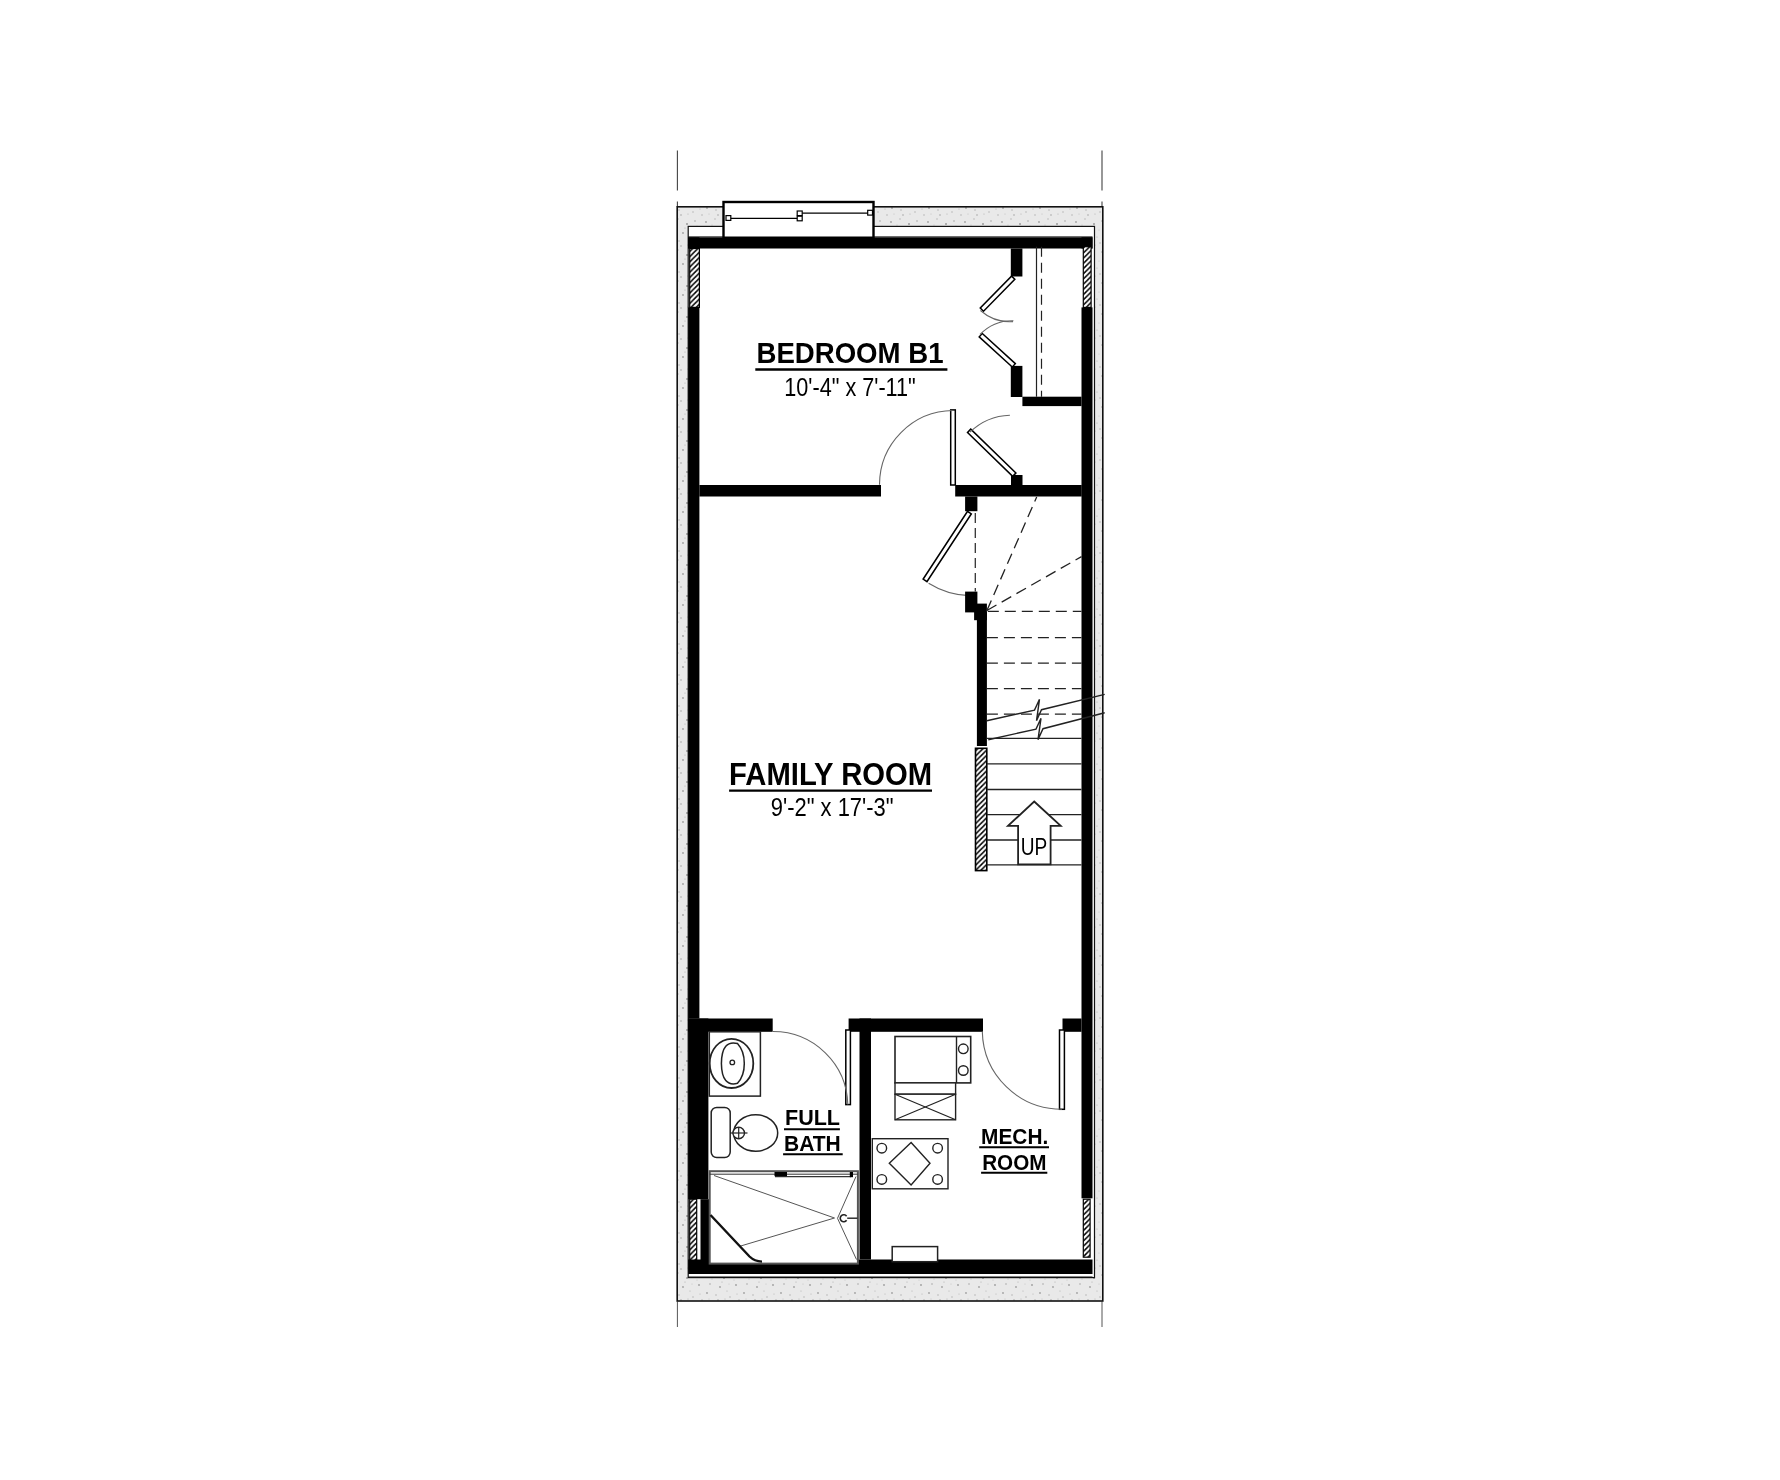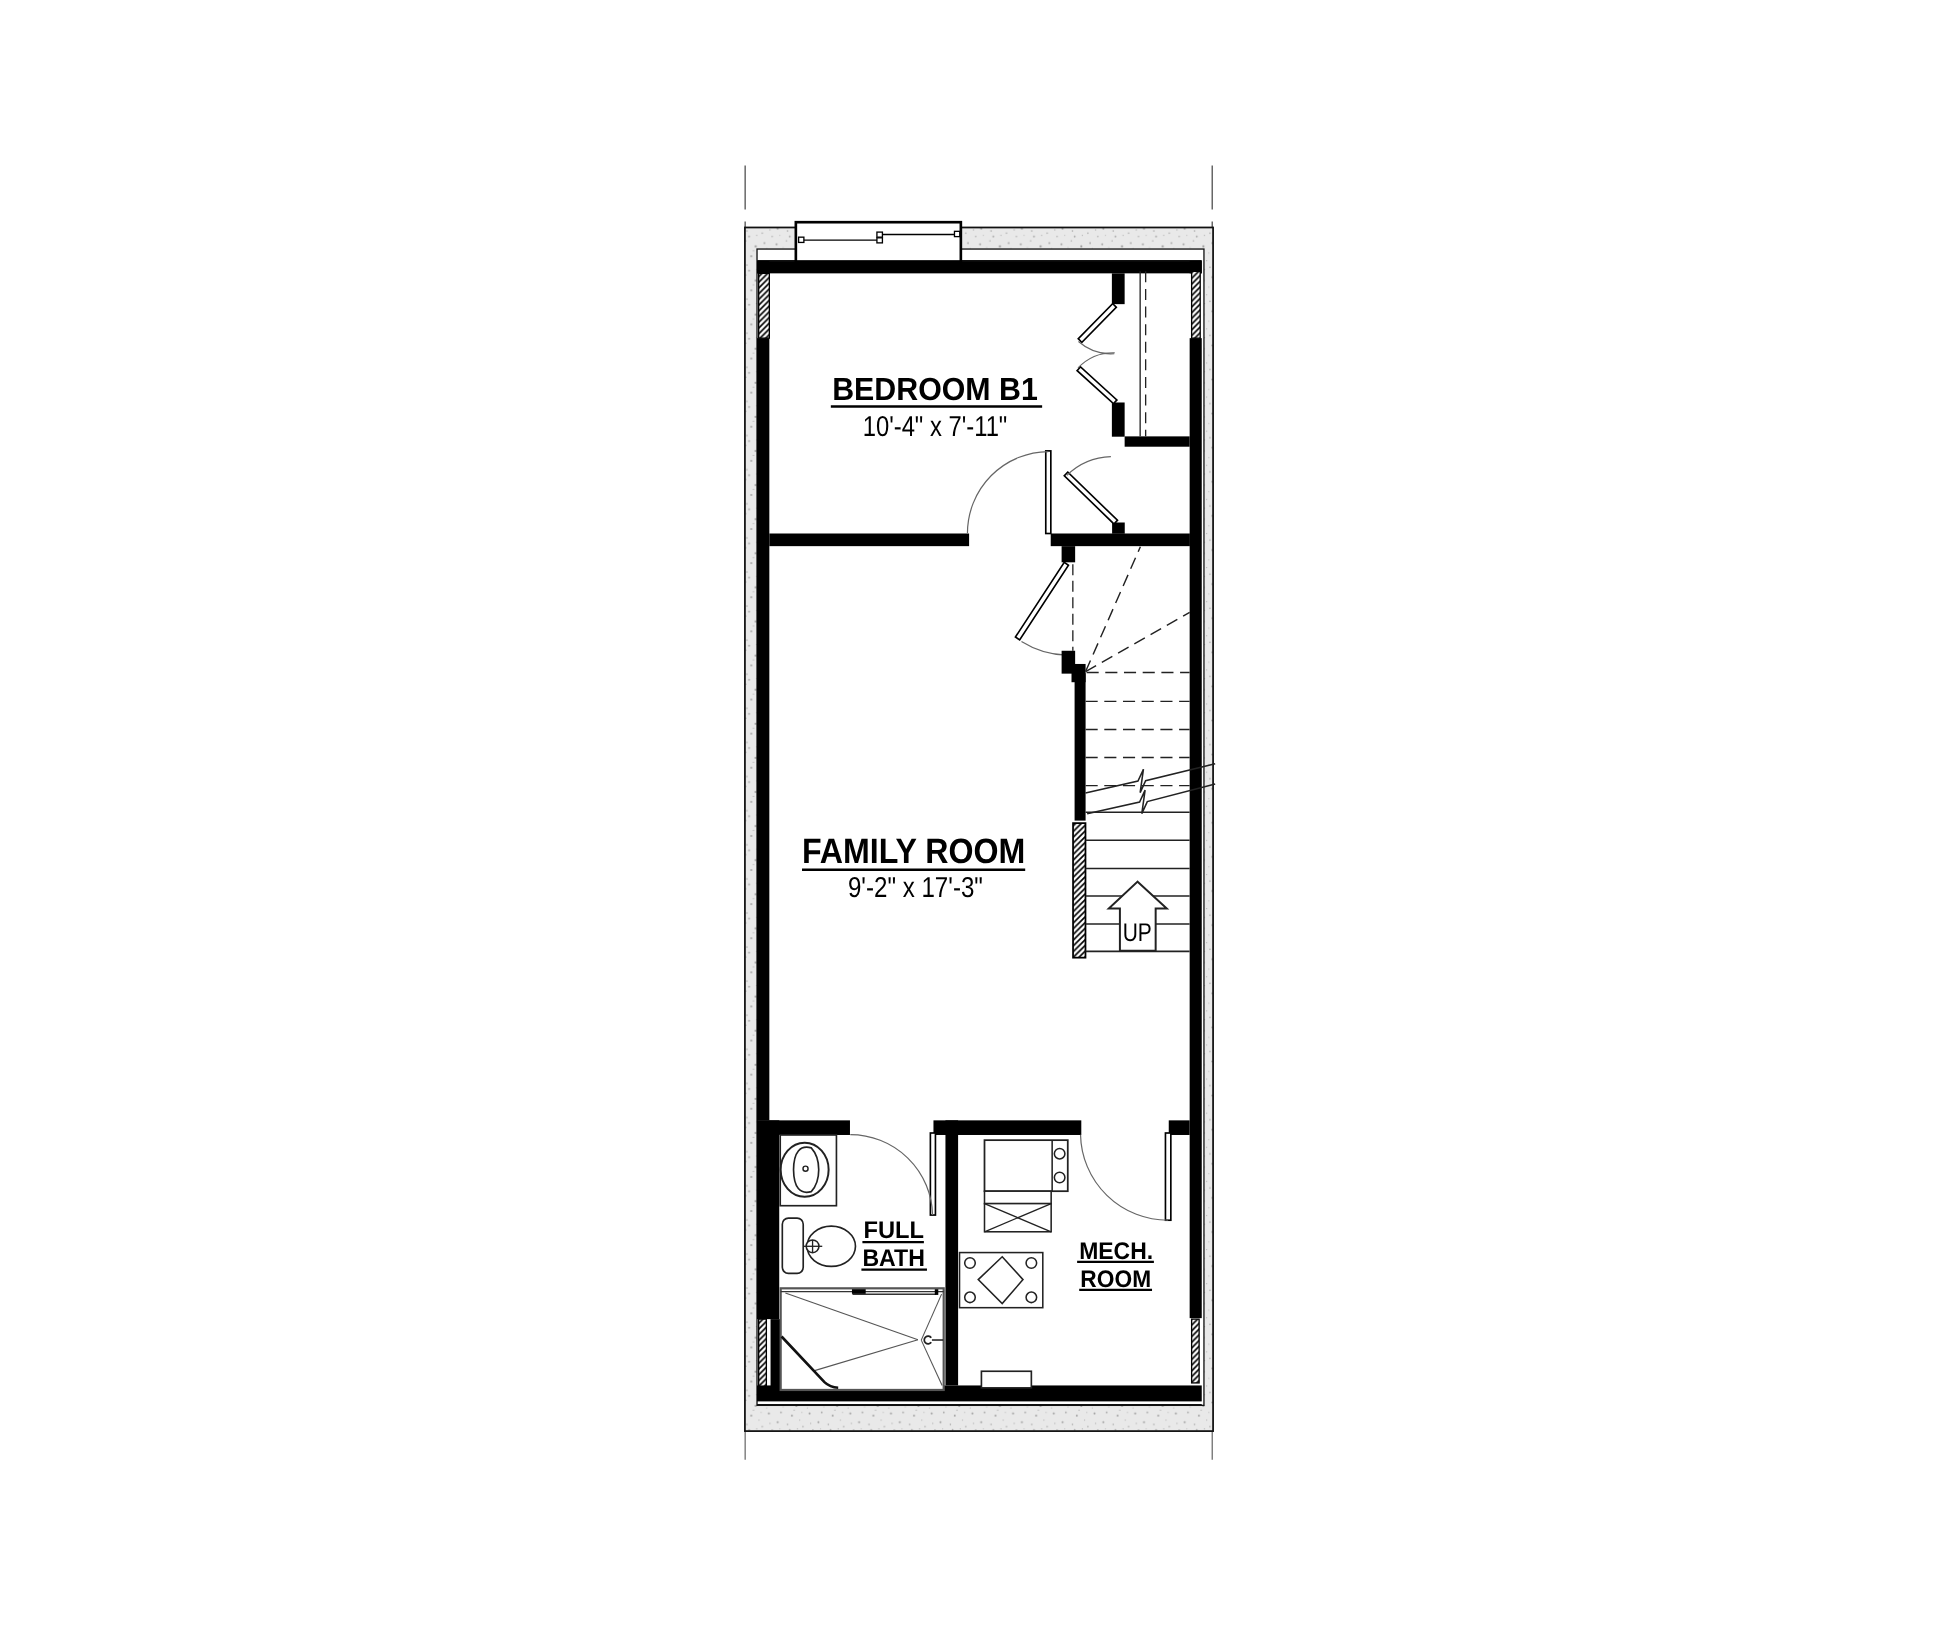--- a/index.html
+++ b/index.html
@@ -1,16 +1,16 @@
 <!DOCTYPE html>
 <html><head>
 <meta charset="utf-8">
 <style>
   html,body{margin:0;padding:0;background:#ffffff;}
-  .page{width:1780px;height:1480px;position:relative;background:#8b5cf6;overflow:hidden;}
+  .page{width:1568px;height:1480px;position:relative;background:#8b5cf6;overflow:hidden;}
   svg{position:absolute;left:0;top:0;}
   text{font-family:"Liberation Sans", sans-serif;fill:#000;}
 </style>
 </head>
 <body>
 <div class="page">
 <svg width="1780" height="1480" viewBox="0 0 1780 1480">
 <defs>
   <pattern id="speck" patternUnits="userSpaceOnUse" width="37" height="31">
     <rect width="37" height="31" fill="#e9e9e9"></rect>

